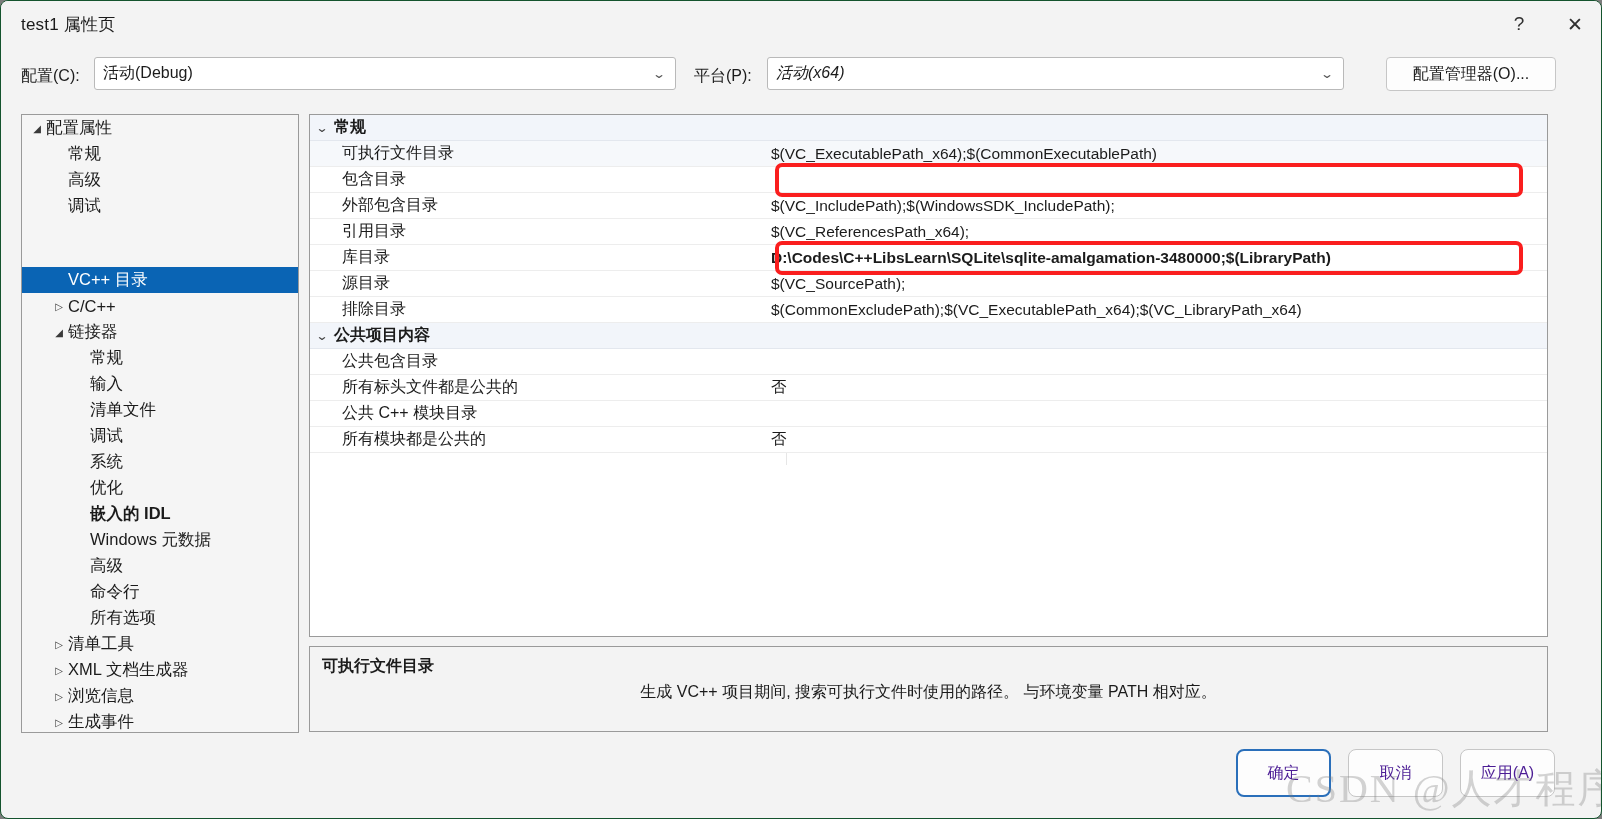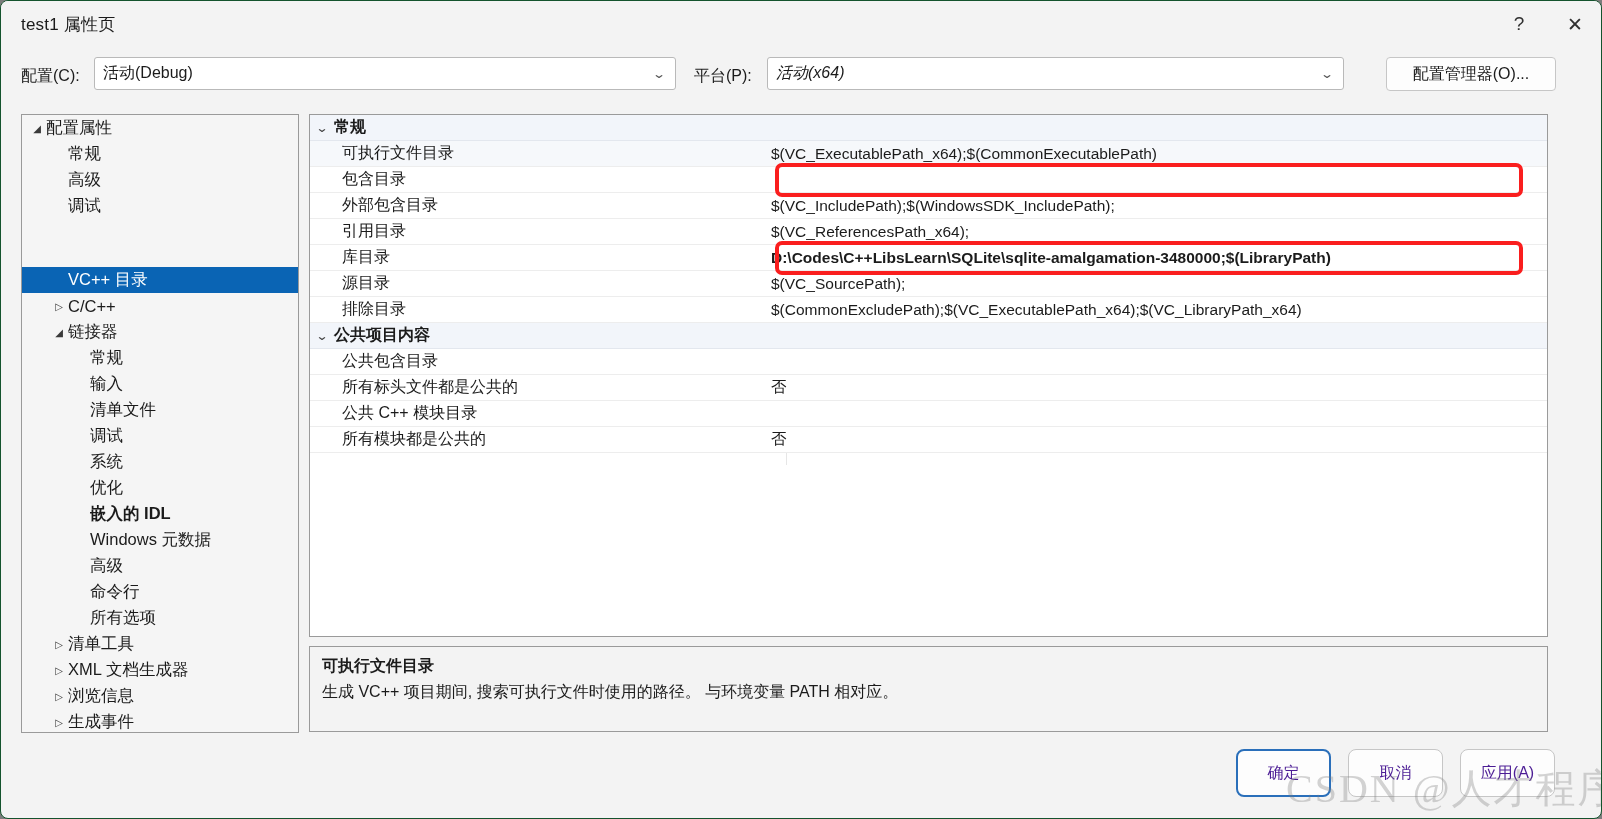--- a/index.html
+++ b/index.html
@@ -233,20 +233,21 @@
   }
   #desc-title {
     font-size: 16px;
     font-weight: bold;
     color: #1b1b1b;
     margin-bottom: 5px;
   }
   #desc-body {
     font-size: 16px;
     color: #1b1b1b;
+    text-align: center;
   }
 
   
   .footer-btn {
     position: absolute;
     height: 48px;
     border-radius: 8px;
     font-size: 16px;
     font-family: inherit;
     color: #4c1d95;

